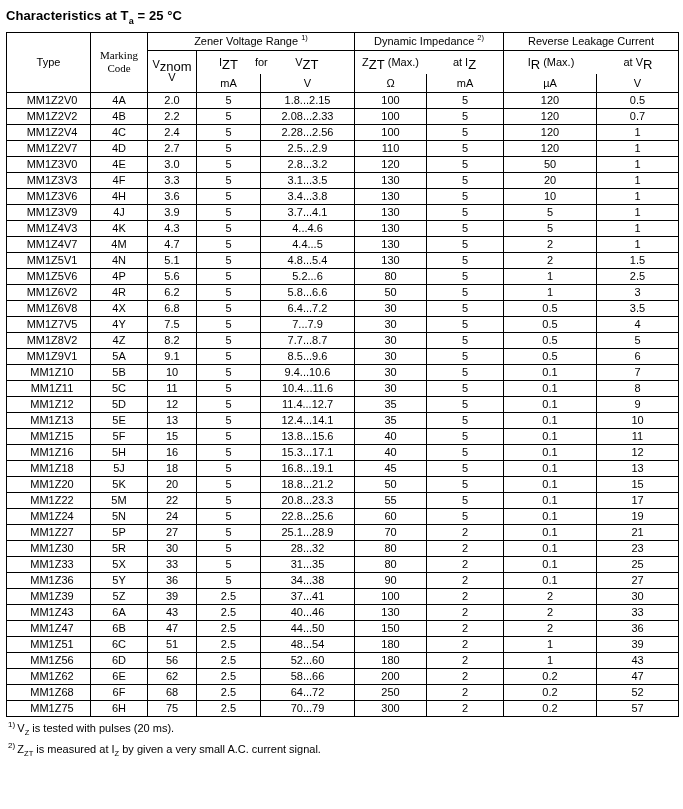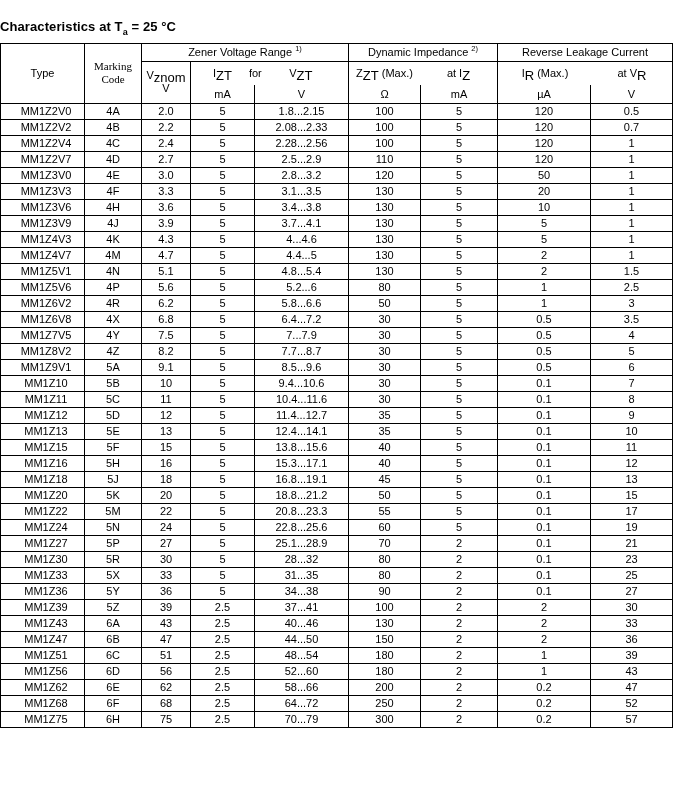--- a/index.html
+++ b/index.html
@@ -2,21 +2,21 @@
 <html><head>
 <meta charset="utf-8">
 <style>
   * { box-sizing: border-box; }
   html, body { margin: 0; padding: 0; background: #ffffff; }
   body {
     width: 683px; height: 809px;
     font-family: "Liberation Sans", sans-serif;
     color: #000;
   }
-  .page { padding: 5px 5px 0 0; margin-top: 11px; }
+  .page { padding: 5px 5px 0 6px; }
   .doc-title {
     font-size: 13px; font-weight: bold;
     margin: 3px 0 6px 0; letter-spacing: 0.1px;
   }
   .doc-title sub { font-size: 9px; }
   .doc-title .degree { font-size: 13px; }
 
   table.char-table {
     border-collapse: collapse;
     table-layout: fixed;
@@ -552,14 +552,18 @@
           <td>2.5</td>
           <td>70...79</td>
           <td>300</td>
           <td>2</td>
           <td>0.2</td>
           <td>57</td>
         </tr>
       </tbody>
   </table>
 
+  <div class="footnotes">
+    <div class="footnote"><sup>1) </sup><span>V</span><sub>Z</sub><span> is tested with pulses (20 ms).</span></div>
+    <div class="footnote"><sup>2) </sup><span>Z</span><sub>ZT</sub><span> is measured at I</span><sub>Z</sub><span> by given a very small A.C. current signal.</span></div>
+  </div>
 
 </div>
 
 </body></html>

